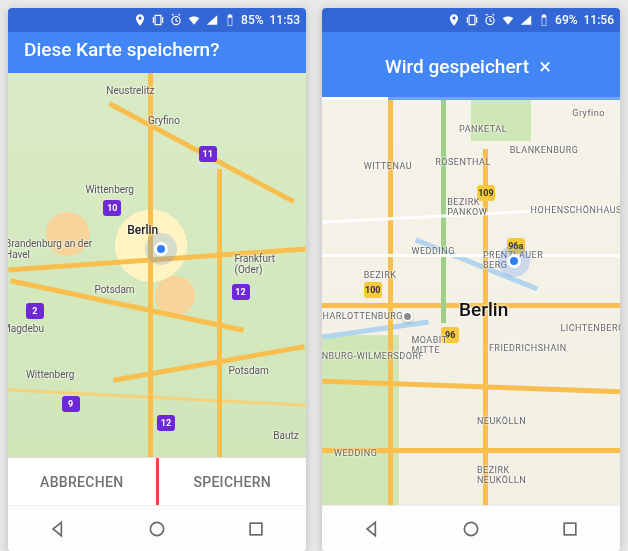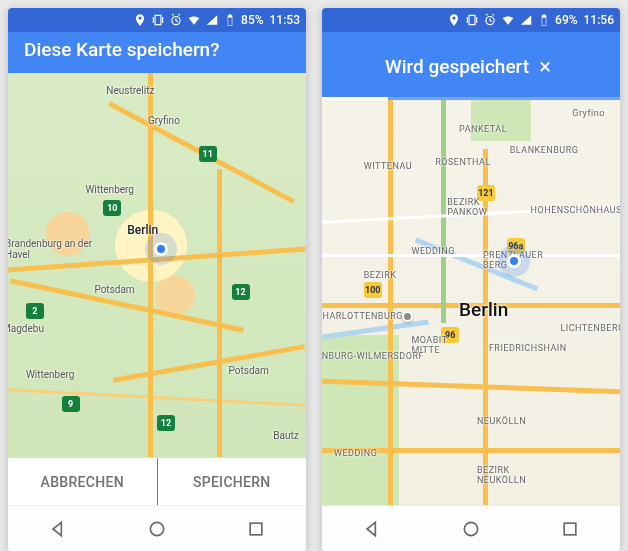--- a/index.html
+++ b/index.html
@@ -88,21 +88,21 @@
     }
     .road { position:absolute; background:#f8bf4f; height:5px; }
     .road.v { width:5px; height:auto; }
     .road.thin { background:#f7d07a; height:3px; }
     .road.white { background:#fff; height:3px; }
     .road.green { background:#9fd08a; height:3px; }
     .water { position:absolute; background:#b1d4ef; }
     .park { position:absolute; background:#cfe7b6; }
     .shield {
       position:absolute; width:18px; height:16px;
-      background:#15803d; color:#fff; font-size:9px; font-weight:700;
+      background:#6d28d9; color:#fff; font-size:9px; font-weight:700;
       border-radius:3px; display:flex; align-items:center; justify-content:center;
     }
     .shield.y { background:#f6ca3a; color:#333; }
     .label {
       position:absolute; font-size:10px; color:#555;
       text-shadow: 0 0 3px #fff, 0 0 3px #fff;
       white-space: nowrap;
     }
     .label.city { font-size:12px; color:#222; font-weight:500;}
     .label.big { font-size:19px; color:#111; font-weight:500;}
@@ -120,21 +120,21 @@
     
     .footer {
       height: 48px; display:flex; border-top:1px solid #ddd;
       background:#fff;
     }
     .footer .btn {
       flex:1; display:flex; align-items:center; justify-content:center;
       font-size:14px; font-weight:500; color:#727272; letter-spacing:.3px;
       cursor:pointer;
     }
-    .footer .btn + .btn { border-left:1px solid #ef4444; }
+    .footer .btn + .btn { border-left:3px solid #ef4444; }
     
     .navbar {
       height: 46px; background:#fdfdfd; border-top:1px solid #eceaea;
       display:flex; align-items:center; justify-content:space-around;
     }
     .navbar .nb { width:36px; height:36px; display:flex; align-items:center; justify-content:center; cursor:pointer;}
     .navbar svg { width:20px; height:20px; fill:none; stroke:#6a6a6a; stroke-width:2;}
   </style>
 </head>
 <body>
@@ -198,20 +198,21 @@
     <div class="shield" style="left:75%;top:55%">12</div>
     <div class="shield" style="left:50%;top:89%">12</div>
     <div class="shield" style="left:18%;top:84%">9</div>
 
     <div class="label" style="left:33%;top:3%">Neustrelitz</div>
     <div class="label" style="left:47%;top:11%">Gryfino</div>
     <div class="label" style="left:26%;top:29%">Wittenberg</div>
     <div class="label" style="left:-1%;top:43%;max-width:90px;white-space:normal">Brandenburg an der Havel</div>
     <div class="label city" style="left:40%;top:39%">Berlin</div>
     <div class="label" style="left:29%;top:55%">Potsdam</div>
+    <div class="label" style="left:76%;top:47%;max-width:70px;white-space:normal">Frankfurt (Oder)</div>
     <div class="label" style="left:6%;top:77%">Wittenberg</div>
     <div class="label" style="left:-2%;top:65%">Magdebu</div>
     <div class="label" style="left:74%;top:76%">Potsdam</div>
     <div class="label" style="left:89%;top:93%">Bautz</div>
 
     <div class="dot-loc" style="left:49%;top:44%"></div>
   </div>
 
   <div class="footer">
     <div class="btn">ABBRECHEN</div>
@@ -293,21 +294,21 @@
     <div class="road" style="left:0;top:86%;width:100%"></div>
     <div class="road v" style="left:22%;top:0;height:100%"></div>
     <div class="road v" style="left:54%;top:12%;height:88%"></div>
     <div class="road green v" style="left:40%;top:0;height:55%"></div>
     <div class="road white" style="left:0;top:28%;width:100%;transform:rotate(-3deg)"></div>
     <div class="road white" style="left:0;top:38%;width:100%"></div>
 
     <div class="shield y" style="left:14%;top:45%">100</div>
     <div class="shield y" style="left:62%;top:34%">96a</div>
     <div class="shield y" style="left:40%;top:56%">96</div>
-    <div class="shield y" style="left:52%;top:21%">121</div>
+    <div class="shield y" style="left:52%;top:21%">109</div>
 
     <div class="label big" style="left:46%;top:49%">Berlin</div>
     <div class="label caps" style="left:84%;top:2%">Gryfino</div>
     <div class="label caps" style="left:46%;top:6%">PANKETAL</div>
     <div class="label caps" style="left:63%;top:11%">BLANKENBURG</div>
     <div class="label caps" style="left:14%;top:15%">WITTENAU</div>
     <div class="label caps" style="left:38%;top:14%">ROSENTHAL</div>
     <div class="label caps" style="left:42%;top:24%;white-space:normal;max-width:60px">BEZIRK PANKOW</div>
     <div class="label caps" style="left:54%;top:37%;white-space:normal;max-width:70px">PRENZLAUER BERG</div>
     <div class="label caps" style="left:30%;top:36%">WEDDING</div>

